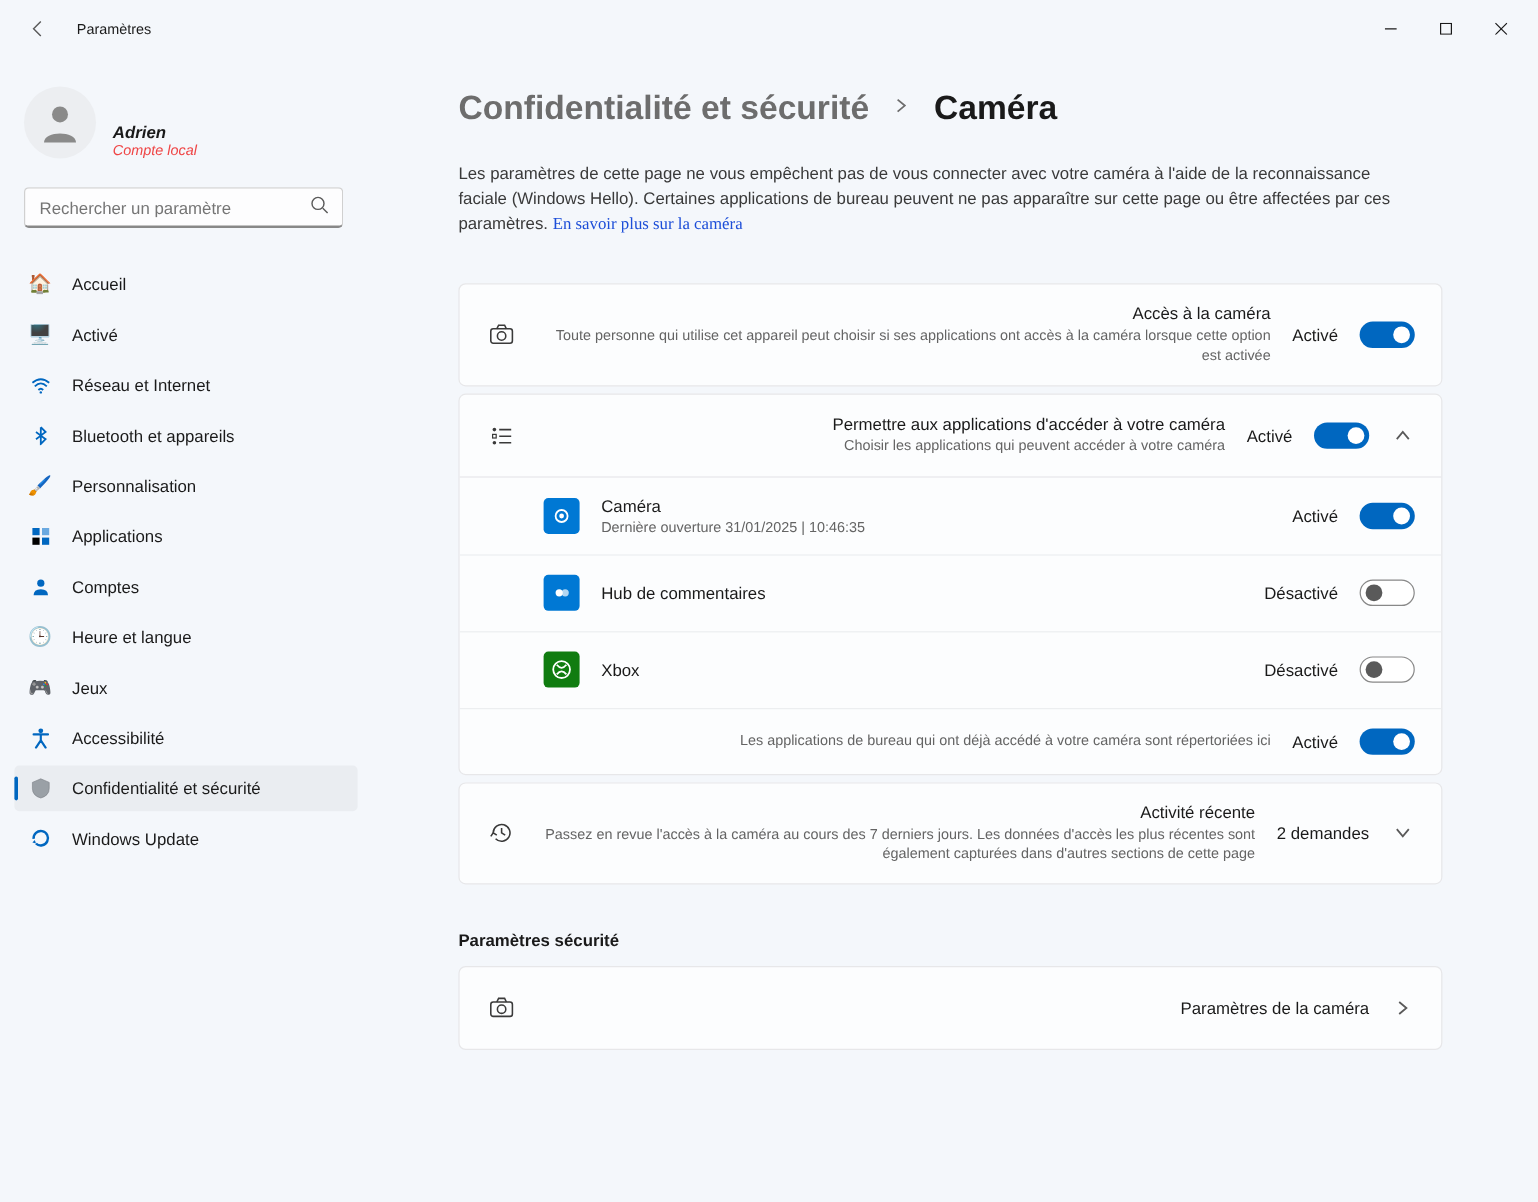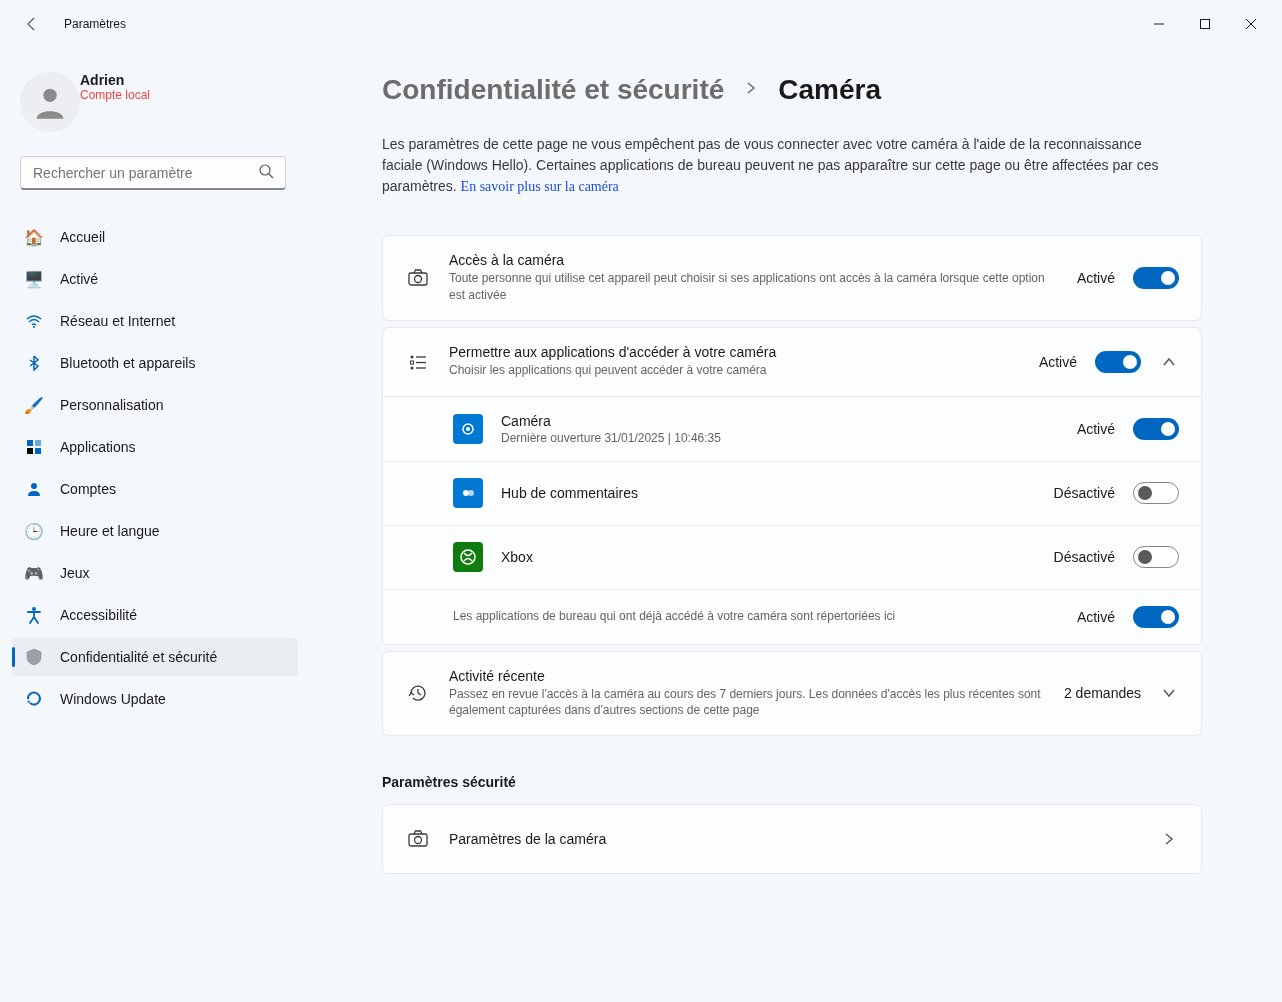--- a/index.html
+++ b/index.html
@@ -5,21 +5,21 @@
 * { box-sizing: border-box; margin: 0; padding: 0; font-family: "Segoe UI", -apple-system, sans-serif; }
 body { background: #f4f7fb; width: 1282px; height: 1002px; overflow: hidden; color: #1a1a1a; }
 .titlebar { height: 48px; display: flex; align-items: center; padding: 0 8px; }
 .titlebar-left { display: flex; align-items: center; gap: 16px; padding-left: 8px; }
 .back-btn { width: 32px; height: 32px; display: flex; align-items: center; justify-content: center; cursor: pointer; color: #5a5a5a; }
 .titlebar-title { font-size: 12px; color: #1a1a1a; }
 .titlebar-right { margin-left: auto; display: flex; }
 .win-btn { width: 46px; height: 32px; display: flex; align-items: center; justify-content: center; cursor: pointer; color: #1a1a1a; }
 .container { display: flex; height: calc(1002px - 48px); }
 .sidebar { width: 310px; padding: 12px 12px 12px 8px; display: flex; flex-direction: column; }
-.profile { display: flex; align-items: flex-start; padding: 12px 8px 24px 12px; }
+.profile { display: flex; align-items: flex-end; gap: 14px; padding: 12px 8px 24px 12px; font-style: italic; }
 .avatar { width: 60px; height: 60px; border-radius: 50%; background: #eceef1; display: flex; align-items: center; justify-content: center; }
 .avatar svg { fill: #8a8a8a; }
 .profile-text { display: flex; flex-direction: column; }
 .profile-name { font-size: 14px; font-weight: 600; }
 .profile-sub { font-size: 12px; color: #ef4444; }
 .search-wrap { position: relative; padding: 0 12px 0 12px; margin-bottom: 28px; }
 .search-input { width: 100%; height: 34px; border: 1px solid #d0d0d0; border-bottom: 2px solid #888; border-radius: 4px; background: #fdfdfe; padding: 0 40px 0 12px; font-size: 14px; outline: none; }
 .search-icon { position: absolute; right: 24px; top: 50%; transform: translateY(-50%); color: #5a5a5a; pointer-events: none; }
 .nav { display: flex; flex-direction: column; gap: 4px; padding-left: 4px; }
 .nav-item { display: flex; align-items: center; gap: 16px; height: 38px; padding: 0 12px; border-radius: 4px; cursor: pointer; font-size: 14px; position: relative; }
@@ -29,21 +29,21 @@
 .main { flex: 1; padding: 12px 80px 0 72px; overflow-y: auto; }
 .breadcrumb { display: flex; align-items: center; gap: 20px; margin-bottom: 28px; margin-top: 14px; }
 .bc-parent { font-size: 28px; font-weight: 600; color: #6d6d6d; cursor: pointer; }
 .bc-sep { color: #6d6d6d; }
 .bc-current { font-size: 28px; font-weight: 600; color: #1a1a1a; }
 .intro { font-size: 14px; color: #3a3a3a; line-height: 1.5; margin-bottom: 38px; max-width: 790px; }
 .intro a { color: #1d4ed8; text-decoration: none; font-weight: 400; font-family: Liberation Serif, serif; }
 .card { background: #fcfdfe; border: 1px solid #e7e7e9; border-radius: 6px; margin-bottom: 6px; }
 .card-row { display: flex; align-items: center; padding: 16px 22px; gap: 18px; min-height: 68px; }
 .card-icon { width: 26px; display: flex; align-items: center; justify-content: center; color: #3a3a3a; flex-shrink: 0; }
-.card-text { flex: 1; display: flex; flex-direction: column; gap: 2px; }
+.card-text { flex: 1; display: flex; flex-direction: column; gap: 2px; text-align: right; }
 .card-title { font-size: 14px; color: #1a1a1a; }
 .card-sub { font-size: 12px; color: #646464; line-height: 1.4; }
 .card-status { font-size: 14px; color: #1a1a1a; white-space: nowrap; }
 .toggle { width: 46px; height: 22px; border-radius: 11px; position: relative; cursor: pointer; flex-shrink: 0; }
 .toggle.on { background: #0067c0; }
 .toggle.off { background: #fff; border: 1px solid #888; }
 .toggle-knob { position: absolute; width: 14px; height: 14px; border-radius: 50%; top: 4px; }
 .toggle.on .toggle-knob { background: #fff; right: 4px; }
 .toggle.off .toggle-knob { background: #5a5a5a; left: 4px; top: 3px; }
 .chevron-btn { width: 20px; display: flex; align-items: center; justify-content: center; color: #5a5a5a; cursor: pointer; }

